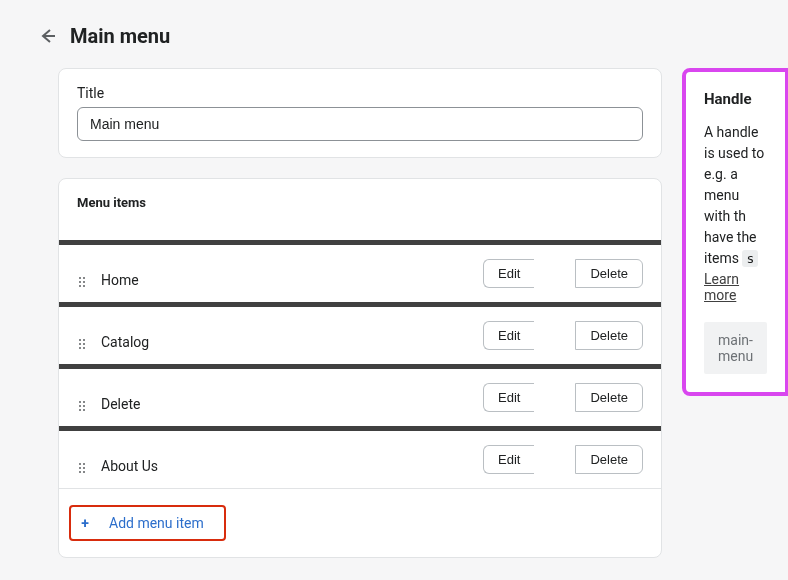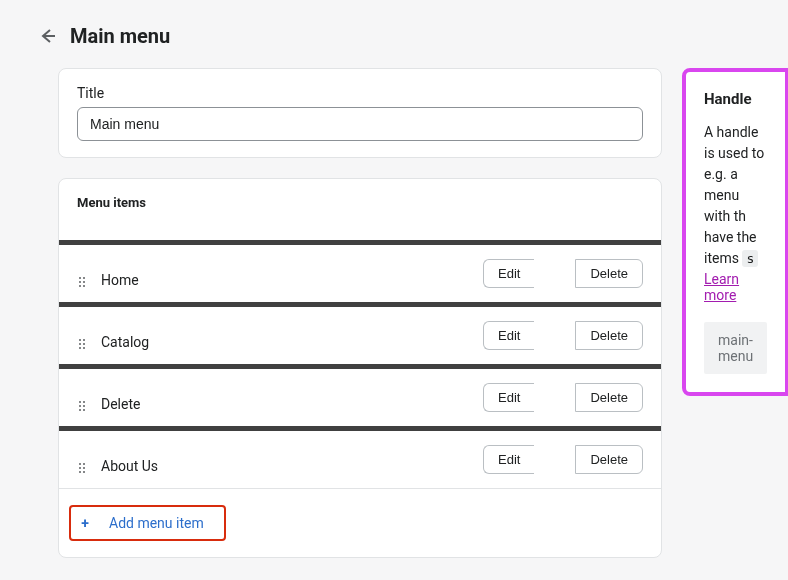--- a/index.html
+++ b/index.html
@@ -85,21 +85,21 @@
     border-radius: 4px;
     padding: 8px 20px 8px 8px;
     margin-left: -8px;
   }
   .plus-icon { color: #2c6ecb; font-weight: 700; font-size: 14px; width: 12px; text-align: center; }
   .add-label { color: #2c6ecb; }
   .side-card { background: #fff; border: 4px solid #d946ef; border-radius: 8px 0 0 8px; padding: 18px; }
   .side-title { font-size: 15px; font-weight: 700; margin-bottom: 14px; }
   .side-text { font-size: 14px; color: #202223; line-height: 1.5; }
   .code-pill { background: #eceeef; padding: 1px 4px; border-radius: 3px; font-family: monospace; font-size: 13px; }
-  .link { color: #a21caf; text-decoration: underline; cursor: pointer; display: inline-block; margin-top: 2px; font-size: 14px; }
+  .link { color: #404040; text-decoration: underline; cursor: pointer; display: inline-block; margin-top: 2px; font-size: 14px; }
   .handle-value {
     background: #f1f2f3;
     border-radius: 2px;
     padding: 10px 14px;
     font-size: 14px;
     color: #6d7175;
     margin-top: 18px;
   }
 </style>
 </head>

